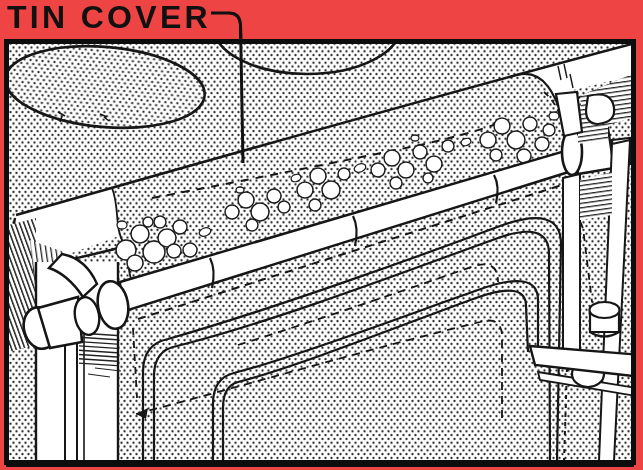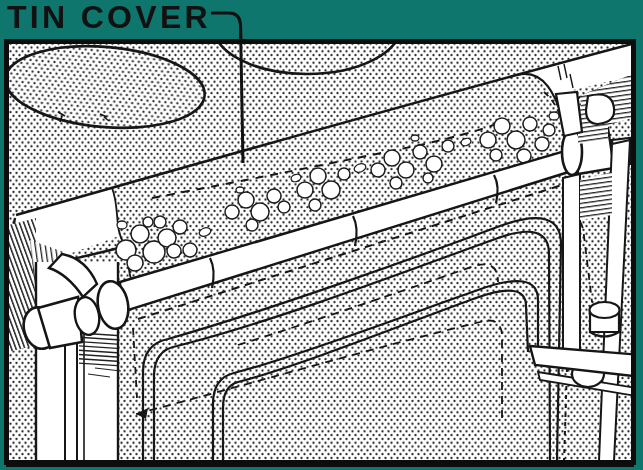--- a/index.html
+++ b/index.html
@@ -1,16 +1,16 @@
 <!DOCTYPE html>
 <html><head>
 <meta charset="utf-8">
 <style>
 html,body{margin:0;padding:0;background:#fff;}
-#stage{position:relative;width:643px;height:470px;background:#0f766e;overflow:hidden;}
+#stage{position:relative;width:643px;height:470px;background:#ef4444;overflow:hidden;}
 svg{position:absolute;left:0;top:0;filter:blur(0.4px);}
 </style>
 </head>
 <body>
 <div id="stage">
 <svg width="643" height="470" viewBox="0 0 643 470" font-family="Liberation Sans, sans-serif">
 <defs>
 
 <pattern id="dots" width="6" height="7.6" patternUnits="userSpaceOnUse">
   <rect width="6" height="7.6" fill="#ffffff"></rect>

